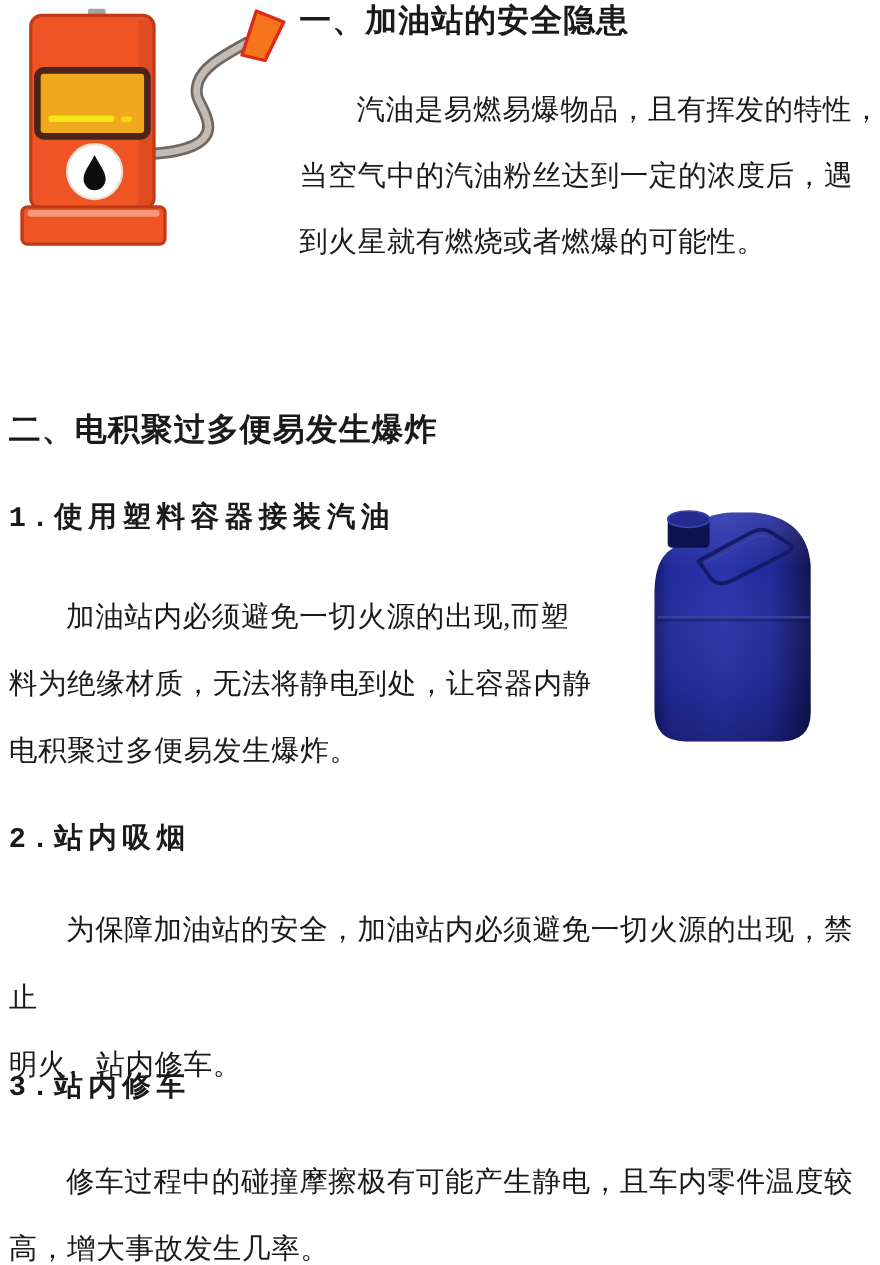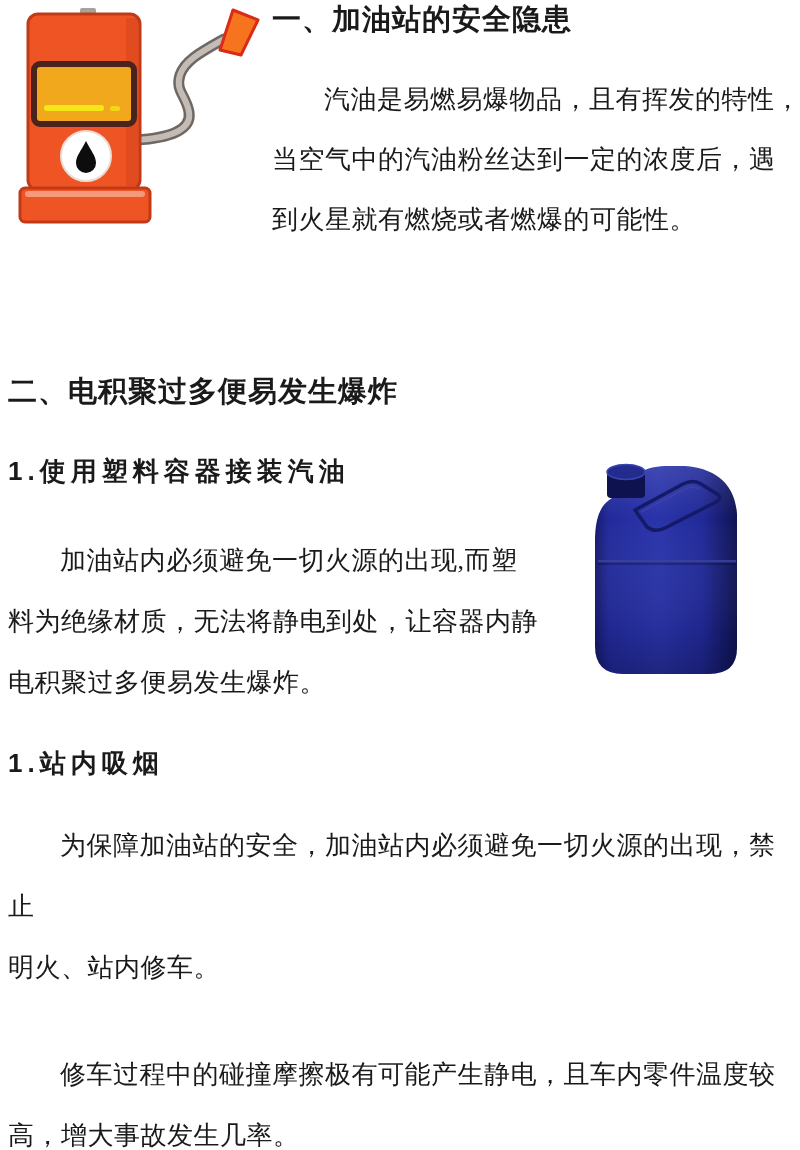--- a/index.html
+++ b/index.html
@@ -9,21 +9,21 @@
     overflow:hidden;
   }
   .h-main{
     position:absolute;margin:0;
     font-family:"Liberation Sans",sans-serif;font-weight:bold;
     font-size:29px;line-height:34px;letter-spacing:1px;
     white-space:nowrap;
   }
   .h-sub{
     position:absolute;margin:0;
-    font-family:Liberation Sans, sans-serif;font-weight:bold;
+    font-family:Liberation Mono, monospace;font-weight:bold;
     font-size:26px;line-height:32px;letter-spacing:5px;
     white-space:nowrap;
   }
   .para{
     position:absolute;margin:0;
     font-size:26px;line-height:61px;
     white-space:pre-line;text-indent:2em;letter-spacing:0.5px;
   }
   #pump-illustration{position:absolute;left:6px;top:2px;}
   #can-illustration{position:absolute;left:585px;top:452px;}
@@ -105,20 +105,21 @@
     <path d="M 50 58 L 98 32 Q 108 27 116 32 L 132 42 Q 138 46 131 50 L 80 76 Q 70 81 62 75 Z" fill="none" stroke="var(--can-dark,#141A66)" stroke-width="3.5" stroke-linejoin="round"></path>
     <path d="M 56 60 L 100 37 Q 108 33 114 37" fill="none" stroke="#3A44AE" stroke-width="2" opacity="0.7"></path>
 
     <rect x="13" y="108" width="138" height="2.5" fill="#39429F" opacity="0.85"></rect>
     <rect x="13" y="110.5" width="138" height="2.5" fill="rgba(0,0,25,0.25)"></rect>
 
     <rect x="22" y="20" width="38" height="26" rx="4" fill="var(--can-cap,#0E124F)"></rect>
     <ellipse cx="41" cy="20" rx="19" ry="7.5" fill="#232B8F" stroke="#3A44AE" stroke-width="1.5"></ellipse>
   </svg>
 
-  <h2 id="item2-title" class="h-sub">1.站内吸烟</h2>
+  <h2 id="item2-title" class="h-sub">2.站内吸烟</h2>
   <p id="item2-para" class="para">为保障加油站的安全，加油站内必须避免一切火源的出现，禁止
 明火、站内修车。</p>
 
+  <h2 id="item3-title" class="h-sub">3.站内修车</h2>
   <p id="item3-para" class="para">修车过程中的碰撞摩擦极有可能产生静电，且车内零件温度较
 高，增大事故发生几率。</p>
 
 </div>
 
 </body></html>

